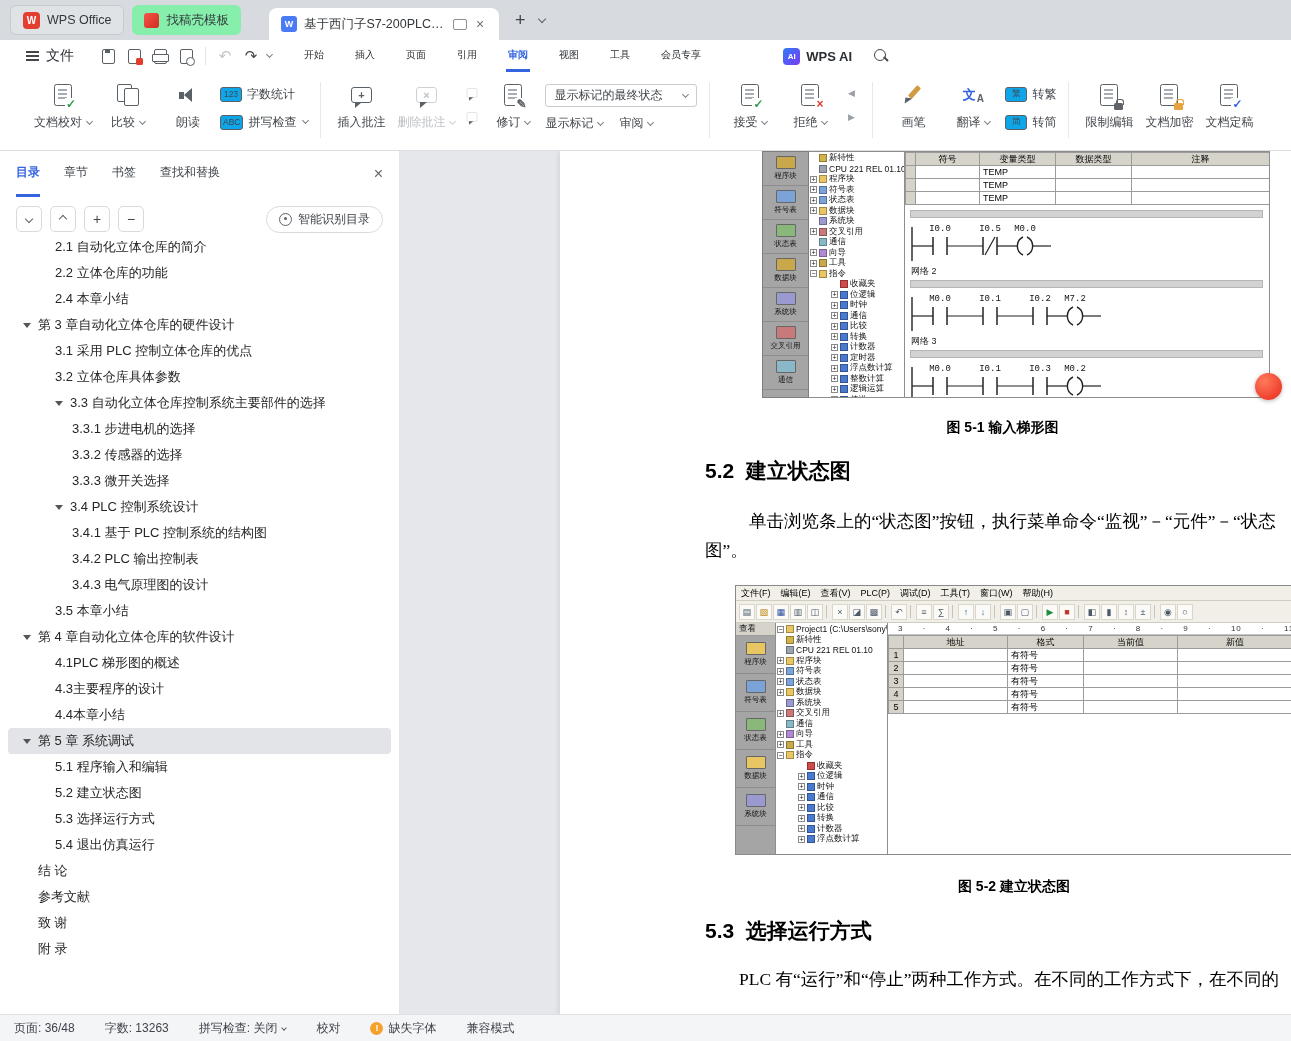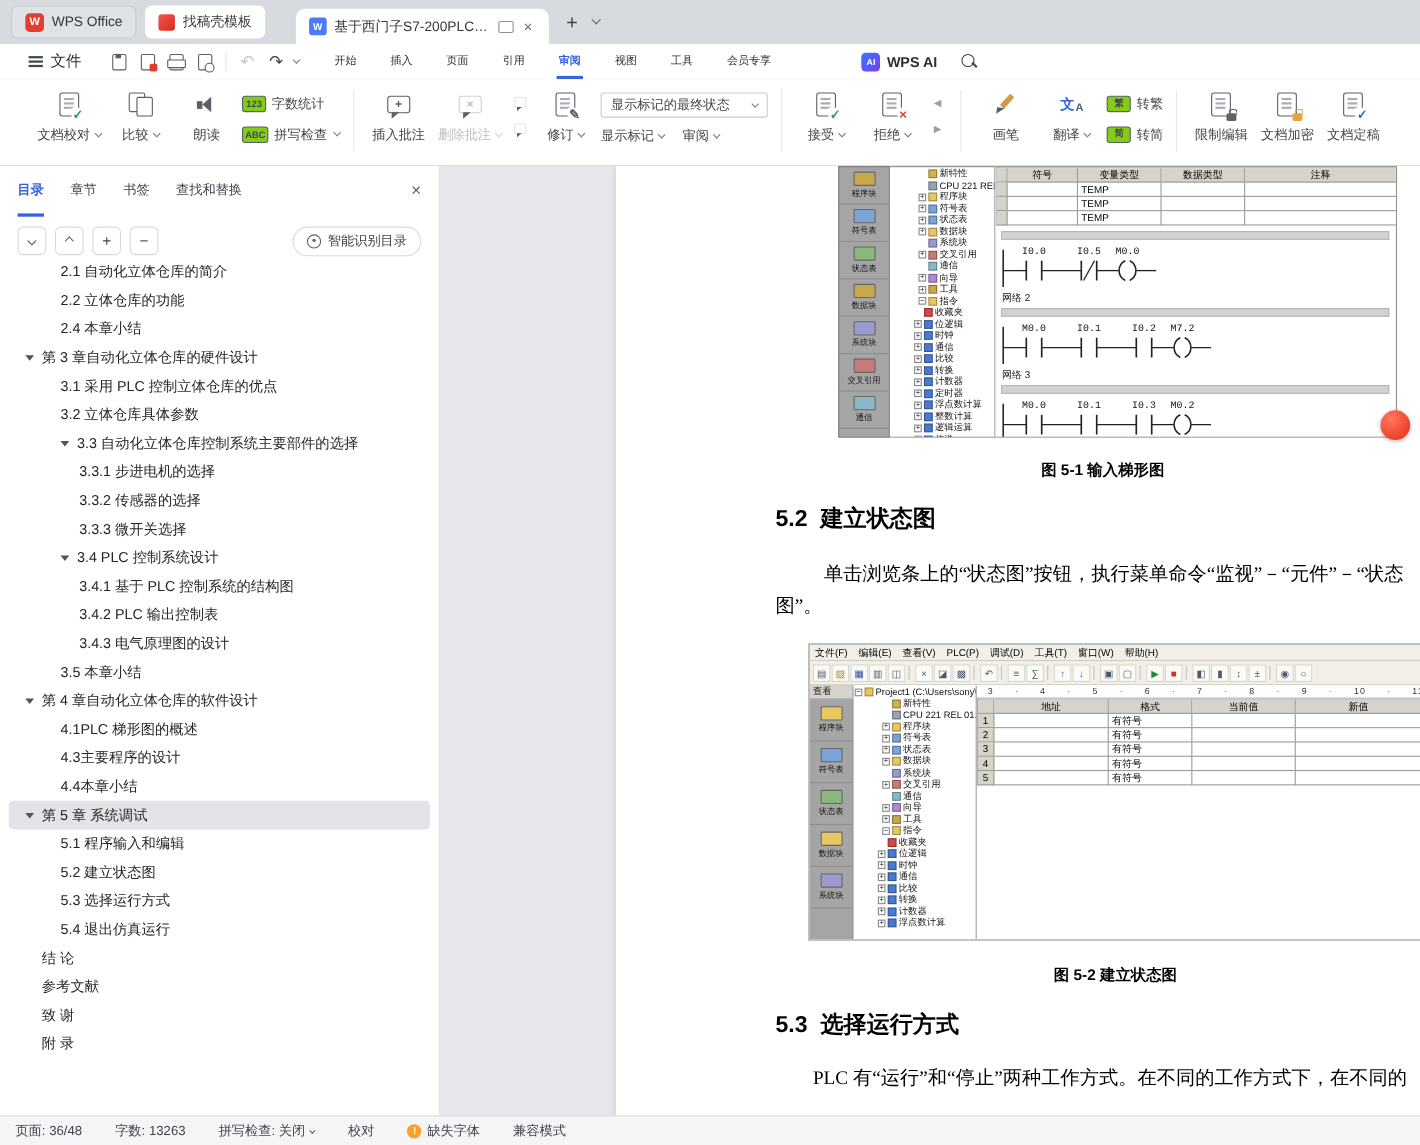--- a/index.html
+++ b/index.html
@@ -2,21 +2,21 @@
 <html><head>
 <meta charset="utf-8">
 <style>
 *{margin:0;padding:0;box-sizing:border-box}
 html,body{width:1291px;height:1041px;overflow:hidden;font-family:"Liberation Sans",sans-serif;background:#d7dade}
 i{font-style:normal}
 
 .tabbar{position:absolute;top:0;left:0;right:0;height:40px;background:#d7dade;display:flex;align-items:flex-end;padding-left:10px}
 .tab{display:flex;align-items:center;gap:7px;height:32px;padding:0 12px;border-radius:8px 8px 0 0;font-size:12.5px;color:#33373b;white-space:nowrap}
 .tab.home{background:#e0e3e6;height:30px;margin-bottom:5px;border-radius:6px;border:1px solid #c7cace}
-.tab.t2{background:#ffffff;height:30px;margin-bottom:5px;border-radius:6px;margin-left:8px}
+.tab.t2{background:#86efac;height:30px;margin-bottom:5px;border-radius:6px;margin-left:8px}
 .tab.doc{background:#fff;margin-left:28px;width:230px}
 .wlogo{width:17px;height:17px;border-radius:4px;background:#e33e30;color:#fff;font-weight:700;font-size:10px;display:flex;align-items:center;justify-content:center;flex:none}
 .dlogo{width:16px;height:16px;border-radius:3px;background:#4a7bf5;color:#fff;font-weight:700;font-size:9px;display:flex;align-items:center;justify-content:center;flex:none}
 .tpl-ic{width:15px;height:15px;border-radius:3px;background:linear-gradient(135deg,#f3584a,#d42a1e);flex:none}
 .tab-label.long{flex:1;overflow:hidden;white-space:nowrap;text-overflow:ellipsis;max-width:142px}
 .tstat{width:14px;height:11px;border:1.4px solid #8a9097;border-radius:2px;flex:none}
 .tclose{font-size:14px;color:#6b7075;margin-left:2px}
 .tadd{font-size:18px;color:#41464b;margin:0 0 9px 16px}
 .tcaret{margin:0 0 14px 14px}
 .chev{width:6px;height:6px;border-right:1.6px solid #5f6368;border-bottom:1.6px solid #5f6368;display:inline-block}
@@ -70,21 +70,21 @@
 .ico-two::before{left:0;top:0}.ico-two::after{right:0;bottom:0}
 .ico-speaker{width:22px;height:20px;position:relative;display:inline-block}
 .ico-speaker::before{content:"";position:absolute;left:2px;top:7px;width:5px;height:7px;background:#596066}
 .ico-speaker::after{content:"";position:absolute;left:7px;top:3px;border-right:8px solid #596066;border-top:7px solid transparent;border-bottom:7px solid transparent}
 .ico-pen{width:20px;height:20px;position:relative;display:inline-block}
 .ico-pen::before{content:"";position:absolute;left:9px;top:0;width:5px;height:14px;background:#d29a43;border-radius:1px;transform:rotate(42deg)}
 .ico-pen::after{content:"";position:absolute;left:2px;top:13px;border-top:6px solid #596066;border-right:7px solid transparent;transform:rotate(8deg)}
 .ico-trans{display:inline-flex;align-items:flex-end}
 .ico-trans .cnc{font-size:13px;font-weight:700;color:#3464e0}
 .ico-trans .enc{font-size:10px;font-weight:700;color:#596066;margin-left:1px}
-.badge{min-width:22px;height:15px;border:1.5px solid #596066;border-radius:3px;font-size:8.5px;font-weight:700;display:inline-flex;align-items:center;justify-content:center;color:#41464b;background:#84cc16;padding:0 2px;flex:none}
+.badge{min-width:22px;height:15px;border:1.5px solid #596066;border-radius:3px;font-size:8.5px;font-weight:400;display:inline-flex;align-items:center;justify-content:center;color:#41464b;background:#0ea5e9;padding:0 2px;flex:none}
 .ico-bubble{width:21px;height:16px;border:1.7px solid #596066;border-radius:3px;display:flex;align-items:center;justify-content:center;font-size:11px;font-weight:700;color:#596066;background:#fff;position:relative}
 .ico-bubble::after{content:"";position:absolute;left:3px;bottom:-6px;border-top:6px solid #596066;border-right:7px solid transparent}
 .ico-bubble.s{transform:scale(.6)}
 .mini-lock{position:absolute;right:-6px;bottom:-5px;width:9px;height:7px;border-radius:1.5px;background:currentColor}
 .mini-lock::before{content:"";position:absolute;left:1.5px;top:-4.5px;width:6px;height:5px;border:1.5px solid;border-bottom:none;border-radius:3px 3px 0 0}
 .lk-gy{color:#5f6368}.lk-gd{color:#e8a33c}
 .rslab{font-size:12px;color:#41464b}
 
 .main{position:absolute;top:151px;left:0;right:0;bottom:27px;display:flex}
 .sidebar{width:400px;background:#fff;border-right:1px solid #e2e3e6;display:flex;flex-direction:column;flex:none}
@@ -129,21 +129,21 @@
 .f1-strip{width:47px;border:1px solid #7e7e7e;flex:none}
 .nav-cell{height:34px;display:flex;flex-direction:column;align-items:center;justify-content:center;gap:2px;border-bottom:1px solid #8e8e8e;flex:none}
 .nav-ic{width:20px;height:13px;border:1px solid #666;border-radius:1px}
 .nav-lb{font-size:7.5px;color:#111;white-space:nowrap}
 .f1-tree{width:96px;border:1px solid #8e8e8e;border-left:none;background:#fff;overflow:hidden;padding-top:1px;flex:none}
 .f1-right{flex:1;border:1px solid #8e8e8e;border-left:none;overflow:hidden;background:#fff}
 .trow{display:flex;align-items:center;gap:2px;white-space:nowrap;height:10.5px;font-size:8.5px;color:#111;overflow:hidden}
 .exp{width:7px;height:7px;border:1px solid #888;font-size:7px;line-height:5px;text-align:center;background:#fff;flex:none}
 .exp:empty{visibility:hidden}
 .tico{width:8px;height:8px;flex:none;border:1px solid rgba(0,0,0,.3)}
-.tree .l0{padding-left:1px}.tree .l1{padding-left:26px}.tree .l2{padding-left:22px}
+.tree .l0{padding-left:1px}.tree .l1{padding-left:1px}.tree .l2{padding-left:22px}
 .mt{border-top:1px solid #9b9b9b;border-left:1px solid #9b9b9b;font-size:9px;background:#fff}
 .mt-row{display:flex;height:13px}
 .mt-c{border-right:1px solid #9b9b9b;border-bottom:1px solid #9b9b9b;display:flex;align-items:center;padding:0 3px;overflow:hidden;white-space:nowrap}
 .mt-head .mt-c{background:#d6d3ca;justify-content:center;padding:0}
 .f1 .ms{width:10px;flex:none;background:#d6d3ca}
 .f1 .mc1{width:64px;flex:none}.f1 .mc2{width:76px;flex:none}.f1 .mc3{width:76px;flex:none}.f1 .mc4{flex:1;border-right:none}
 .f2 .ms{width:15px;flex:none;background:#d6d3ca;justify-content:center}
 .f2 .mc1{width:104px;flex:none}.f2 .mc2{width:76px;flex:none}.f2 .mc3{width:94px;flex:none}.f2 .mc4{flex:1;border-right:none}
 .laddr{padding:3px 0 0 3px}
 .net-title{font-size:9px;color:#222;margin:4px 0 1px 3px}

